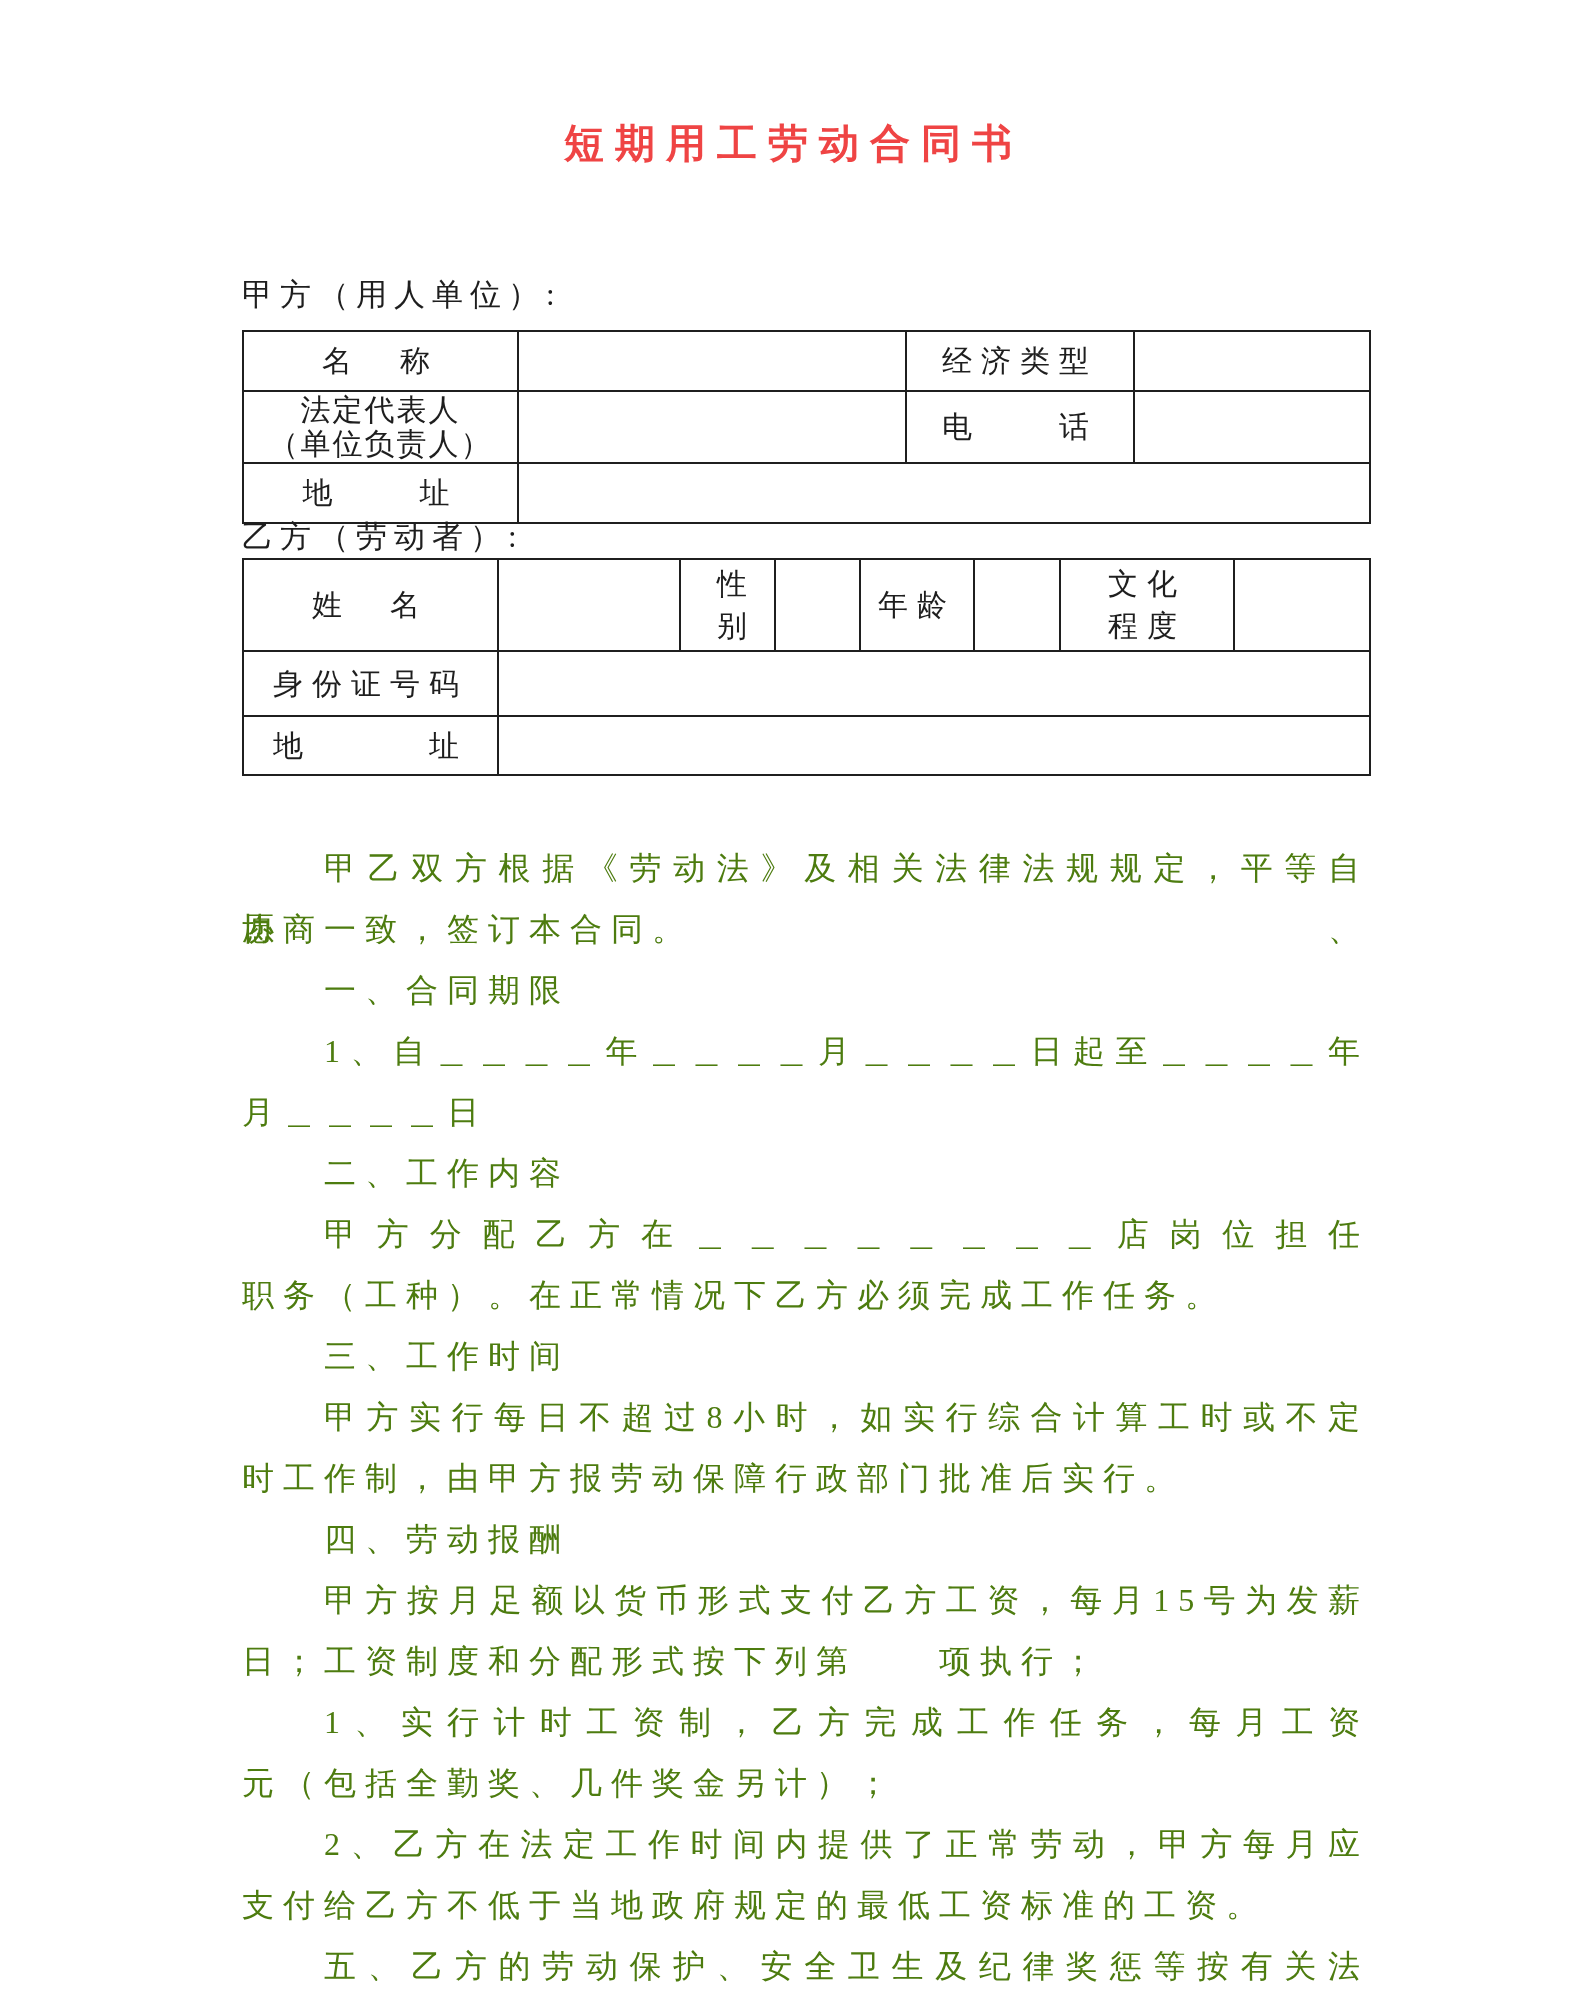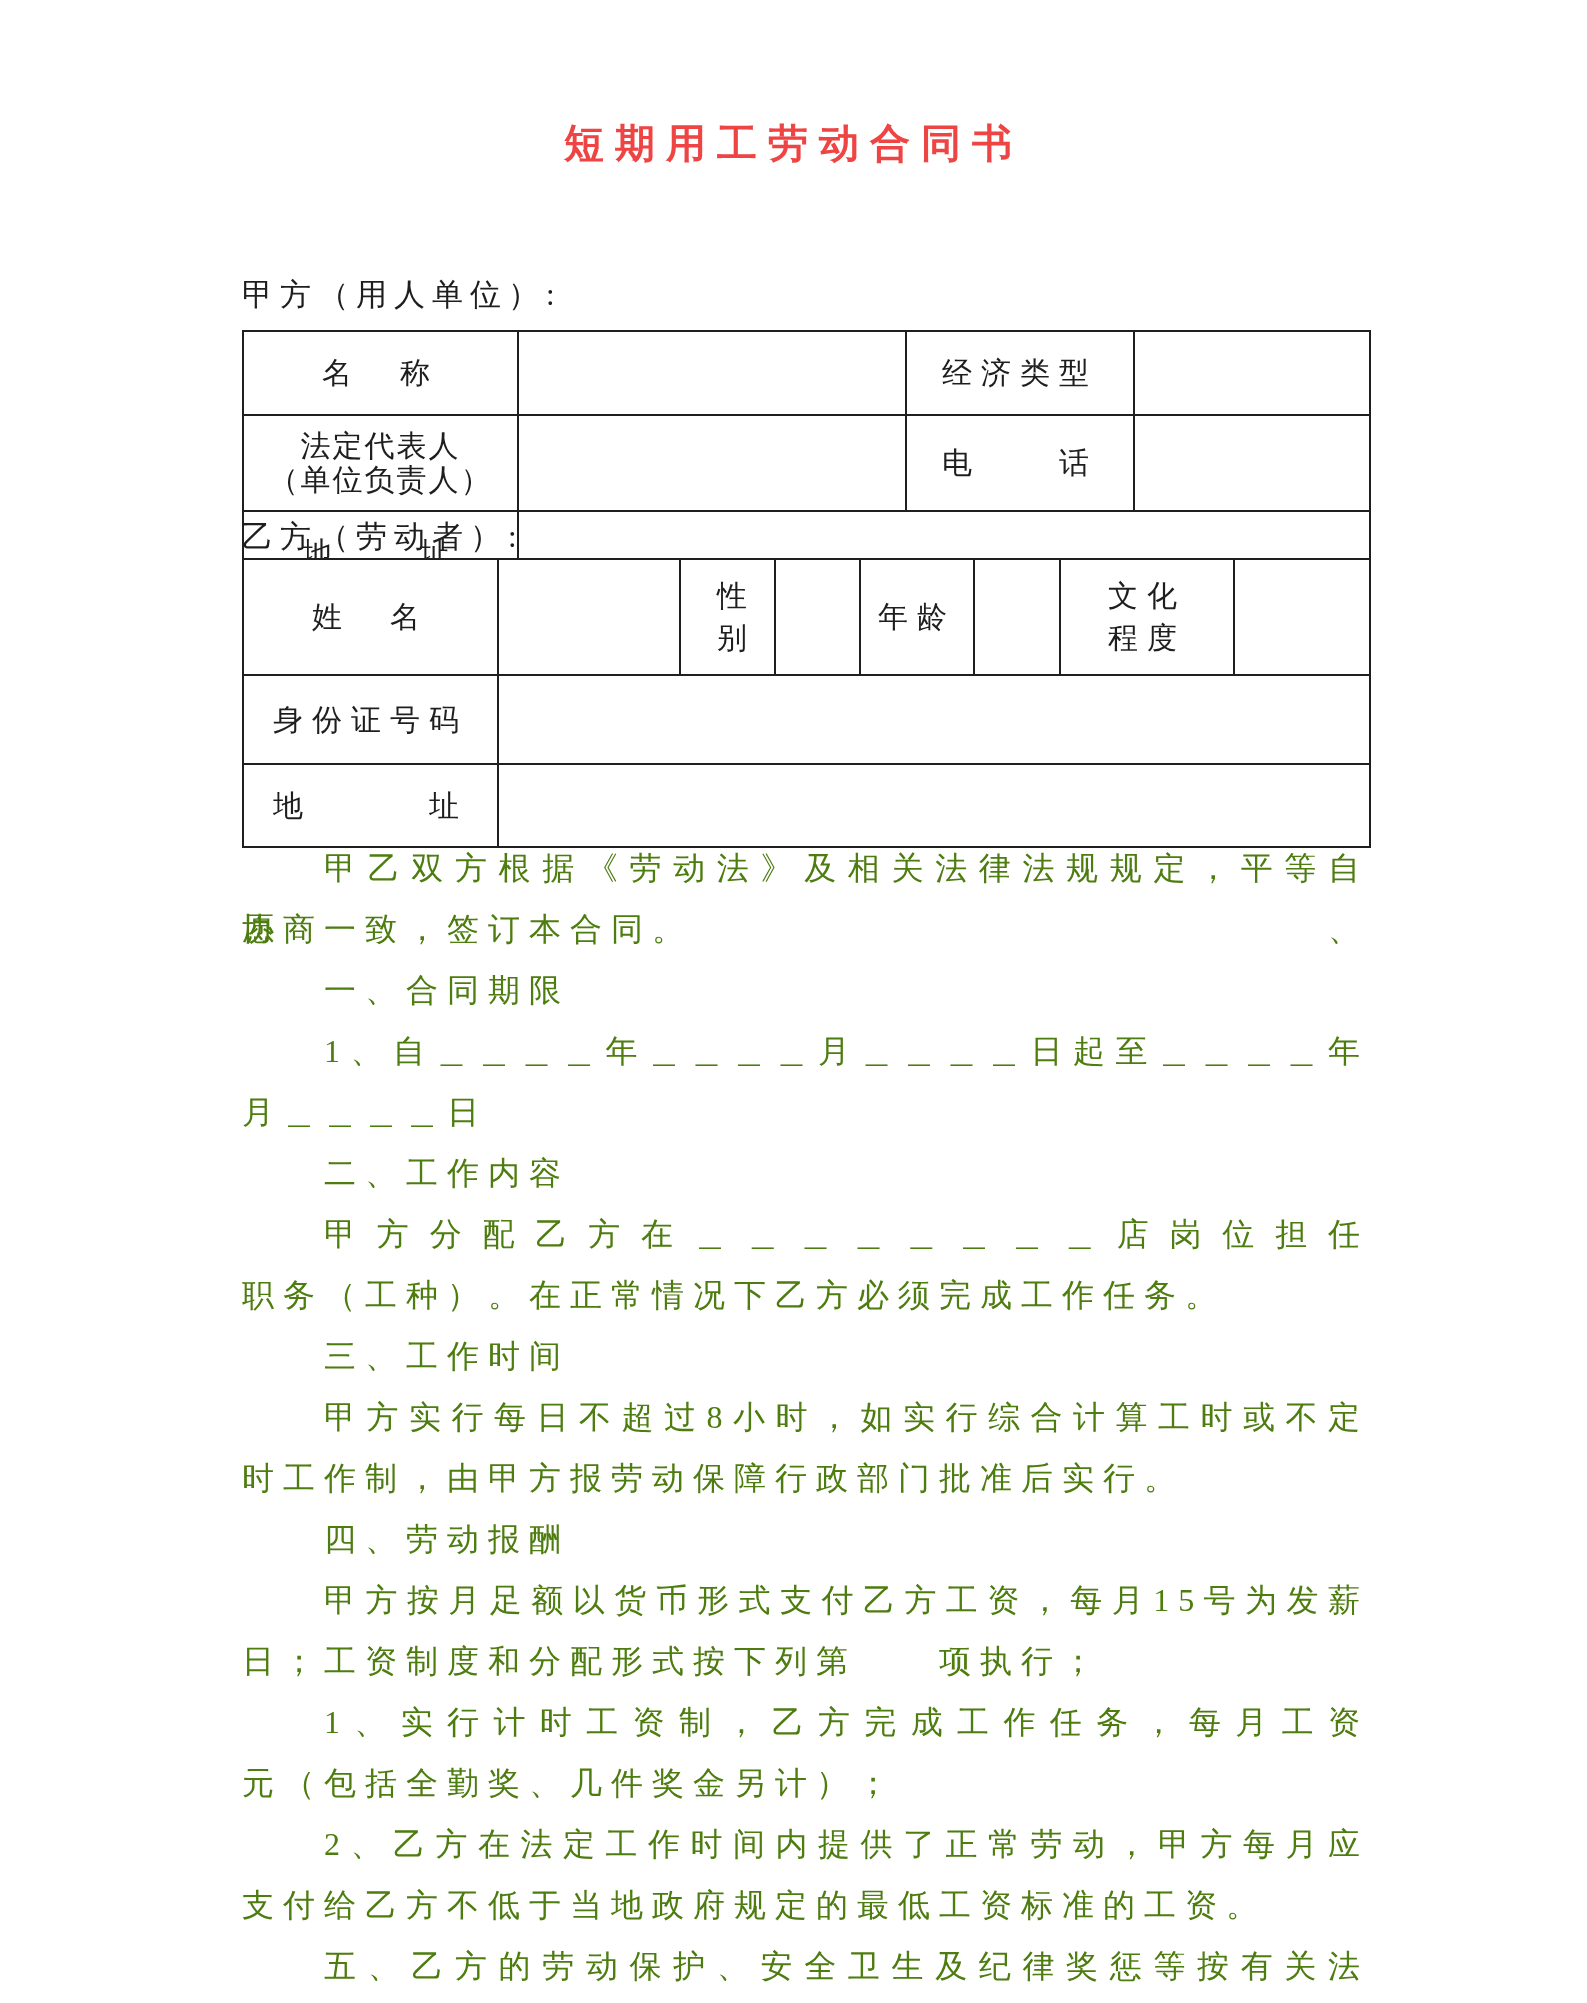--- a/index.html
+++ b/index.html
@@ -28,21 +28,21 @@
     position:absolute; left:242px; width:1127px;
     border-collapse:collapse; table-layout:fixed;
     background:#fff;
   }
   #table-a { top:330px; }
   #table-b { top:558px; }
   .grid td {
     border:2px solid #1f1f1f;
     font-size:30px;
     text-align:center; vertical-align:middle;
-    padding:12px 8px;
+    padding:0 8px;
     line-height:1.4;
     overflow:hidden;
   }
   .grid td.lbl { letter-spacing:9px; }
   .grid td.lbl-tight { letter-spacing:2px; }
   .grid td.lbl-wrap { padding:0 36px; letter-spacing:9px; }
   .two-line div { line-height:34px; }
   .r-a1 td { height:58px; }
   .r-a2 td { height:70px; }
   .r-a3 td { height:58px; }

